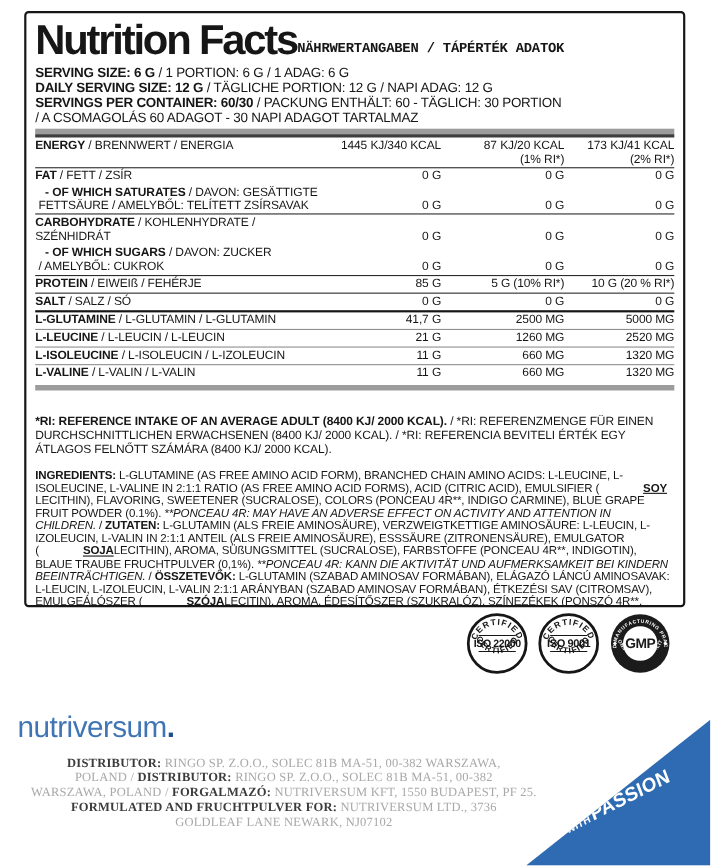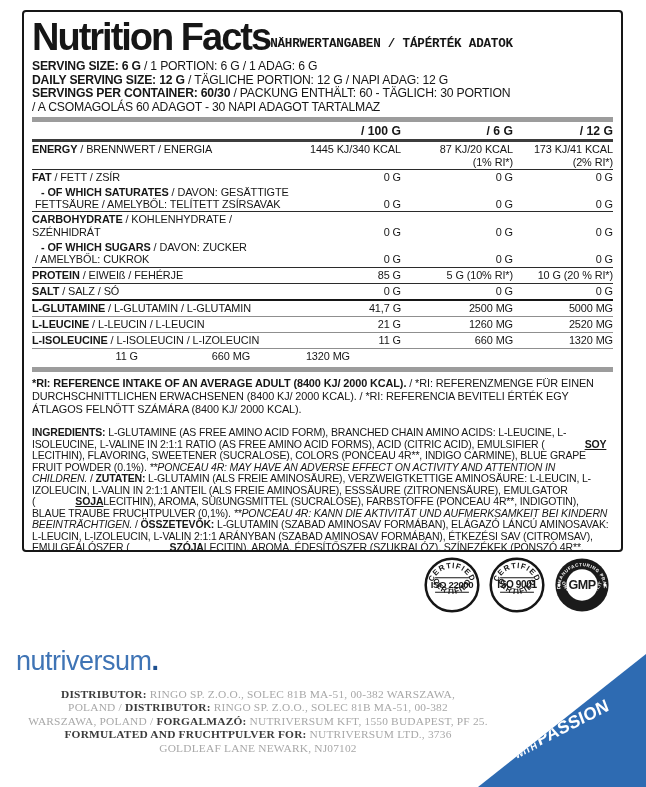--- a/index.html
+++ b/index.html
@@ -23,21 +23,21 @@
   .row{display:flex;align-items:flex-end;font-size:10.9px;line-height:13px;padding:1px 0;letter-spacing:-0.1px;}
   .row.top{align-items:flex-start;}
   .row.tall{line-height:12.2px;}
   .lblcell{flex:1;white-space:pre-line;}
   .val{text-align:right;white-space:pre-line;}
   .c1{width:106px;}.c2{width:112px;}.c3{width:100px;}
   .bt{border-top:1px solid #2b2b2b;}
   .bt2{border-top:2.5px solid #161616;}
   .btg{border-top:1.5px solid #8f8f8f;align-items:flex-end;}
   .sub .lblcell{padding-left:3px;text-indent:6px;}
-  .riNote{margin-top:5px;font-size:10.9px;line-height:13.3px;letter-spacing:-0.1px;}
+  .riNote{margin-top:22px;font-size:10.9px;line-height:13.3px;letter-spacing:-0.1px;}
   .ingredients{margin:6px 0 0 0;font-size:10.5px;line-height:11.5px;letter-spacing:-0.15px;}
   span.b{font-weight:bold;}
   span.i{font-style:italic;}
   span.bu{font-weight:bold;text-decoration:underline;padding-left:40px;}
   
   .badges{position:absolute;top:556px;right:35px;display:flex;gap:7px;}
   .badge{width:58px;height:58px;display:block;}
   
   .logo{position:absolute;left:16px;top:646px;font-size:27px;letter-spacing:-0.5px;}
   .logo .dot{font-weight:bold;}
@@ -70,26 +70,20 @@
     <div class="subtitle">NÄHRWERTANGABEN / TÁPÉRTÉK ADATOK</div>
   </div>
 
   <div class="sline"><span class="b">SERVING SIZE: 6 G</span><span> / 1 PORTION: 6 G / 1 ADAG: 6 G</span></div>
   <div class="sline"><span class="b">DAILY SERVING SIZE: 12 G</span><span> / TÄGLICHE PORTION: 12 G / NAPI ADAG: 12 G</span></div>
   <div class="sline"><span class="b">SERVINGS PER CONTAINER: 60/30</span><span> / PACKUNG ENTHÄLT: 60 - TÄGLICH: 30 PORTION</span></div>
   <div class="sline"><span>/ A CSOMAGOLÁS 60 ADAGOT - 30 NAPI ADAGOT TARTALMAZ</span></div>
 
   <div>
     <div class="graybar"></div>
-    <div class="headrow">
-      <div class="lblcell"></div>
-      <div class="val c1">/ 100 G</div>
-      <div class="val c2">/ 6 G</div>
-      <div class="val c3">/ 12 G</div>
-    </div>
     <div class="darkbar"></div>
     <div>
         <div class="row top tall">
           <div class="lblcell"><span class="b">ENERGY</span><span> / BRENNWERT / ENERGIA</span></div>
           <div class="val c1">1445 KJ/340 KCAL</div>
           <div class="val c2">87 KJ/20 KCAL
 (1% RI*)</div>
           <div class="val c3">173 KJ/41 KCAL
 (2% RI*)</div>
         </div>
@@ -143,20 +137,21 @@
           <div class="val c2">1260 MG</div>
           <div class="val c3">2520 MG</div>
         </div>
         <div class="row btg">
           <div class="lblcell"><span class="b">L-ISOLEUCINE</span><span> / L-ISOLEUCIN / L-IZOLEUCIN</span></div>
           <div class="val c1">11 G</div>
           <div class="val c2">660 MG</div>
           <div class="val c3">1320 MG</div>
         </div>
         <div class="row btg">
+          <div class="lblcell"><span class="b">L-VALINE</span><span> / L-VALIN / L-VALIN</span></div>
           <div class="val c1">11 G</div>
           <div class="val c2">660 MG</div>
           <div class="val c3">1320 MG</div>
         </div>
       </div>
     <div class="graybar"></div>
   </div>
 
   <p class="riNote"><span class="b">*RI: REFERENCE INTAKE OF AN AVERAGE ADULT (8400 KJ/ 2000 KCAL).</span><span> / *RI: REFERENZMENGE FÜR EINEN DURCHSCHNITTLICHEN ERWACHSENEN (8400 KJ/ 2000 KCAL). / *RI: REFERENCIA BEVITELI ÉRTÉK EGY ÁTLAGOS FELNŐTT SZÁMÁRA (8400 KJ/ 2000 KCAL).</span></p>
   <p class="ingredients"><span class="b">INGREDIENTS:</span><span> L-GLUTAMINE (AS FREE AMINO ACID FORM), BRANCHED CHAIN AMINO ACIDS: L-LEUCINE, L-ISOLEUCINE, L-VALINE IN 2:1:1 RATIO (AS FREE AMINO ACID FORMS), ACID (CITRIC ACID), EMULSIFIER (</span><span class="bu">SOY</span><span> LECITHIN), FLAVORING, SWEETENER (SUCRALOSE), COLORS (PONCEAU 4R**, INDIGO CARMINE), BLUE GRAPE FRUIT POWDER (0.1%). </span><span class="i">**PONCEAU 4R: MAY HAVE AN ADVERSE EFFECT ON ACTIVITY AND ATTENTION IN CHILDREN.</span><span> / </span><span class="b">ZUTATEN:</span><span> L-GLUTAMIN (ALS FREIE AMINOSÄURE), VERZWEIGTKETTIGE AMINOSÄURE: L-LEUCIN, L-IZOLEUCIN, L-VALIN IN 2:1:1 ANTEIL (ALS FREIE AMINOSÄURE), ESSSÄURE (ZITRONENSÄURE), EMULGATOR (</span><span class="bu">SOJA</span><span>LECITHIN), AROMA, SÜßUNGSMITTEL (SUCRALOSE), FARBSTOFFE (PONCEAU 4R**, INDIGOTIN), BLAUE TRAUBE FRUCHTPULVER (0,1%). </span><span class="i">**PONCEAU 4R: KANN DIE AKTIVITÄT UND AUFMERKSAMKEIT BEI KINDERN BEEINTRÄCHTIGEN.</span><span> / </span><span class="b">ÖSSZETEVŐK:</span><span> L-GLUTAMIN (SZABAD AMINOSAV FORMÁBAN), ELÁGAZÓ LÁNCÚ AMINOSAVAK: L-LEUCIN, L-IZOLEUCIN, L-VALIN 2:1:1 ARÁNYBAN (SZABAD AMINOSAV FORMÁBAN), ÉTKEZÉSI SAV (CITROMSAV), EMULGEÁLÓSZER (</span><span class="bu">SZÓJA</span><span>LECITIN), AROMA, ÉDESÍTŐSZER (SZUKRALÓZ), SZÍNEZÉKEK (PONSZÓ 4R**, INDIGÓKÁRMIN), KÉK SZŐLŐ GYÜMÖLCSPOR (0,1%). </span></p>

